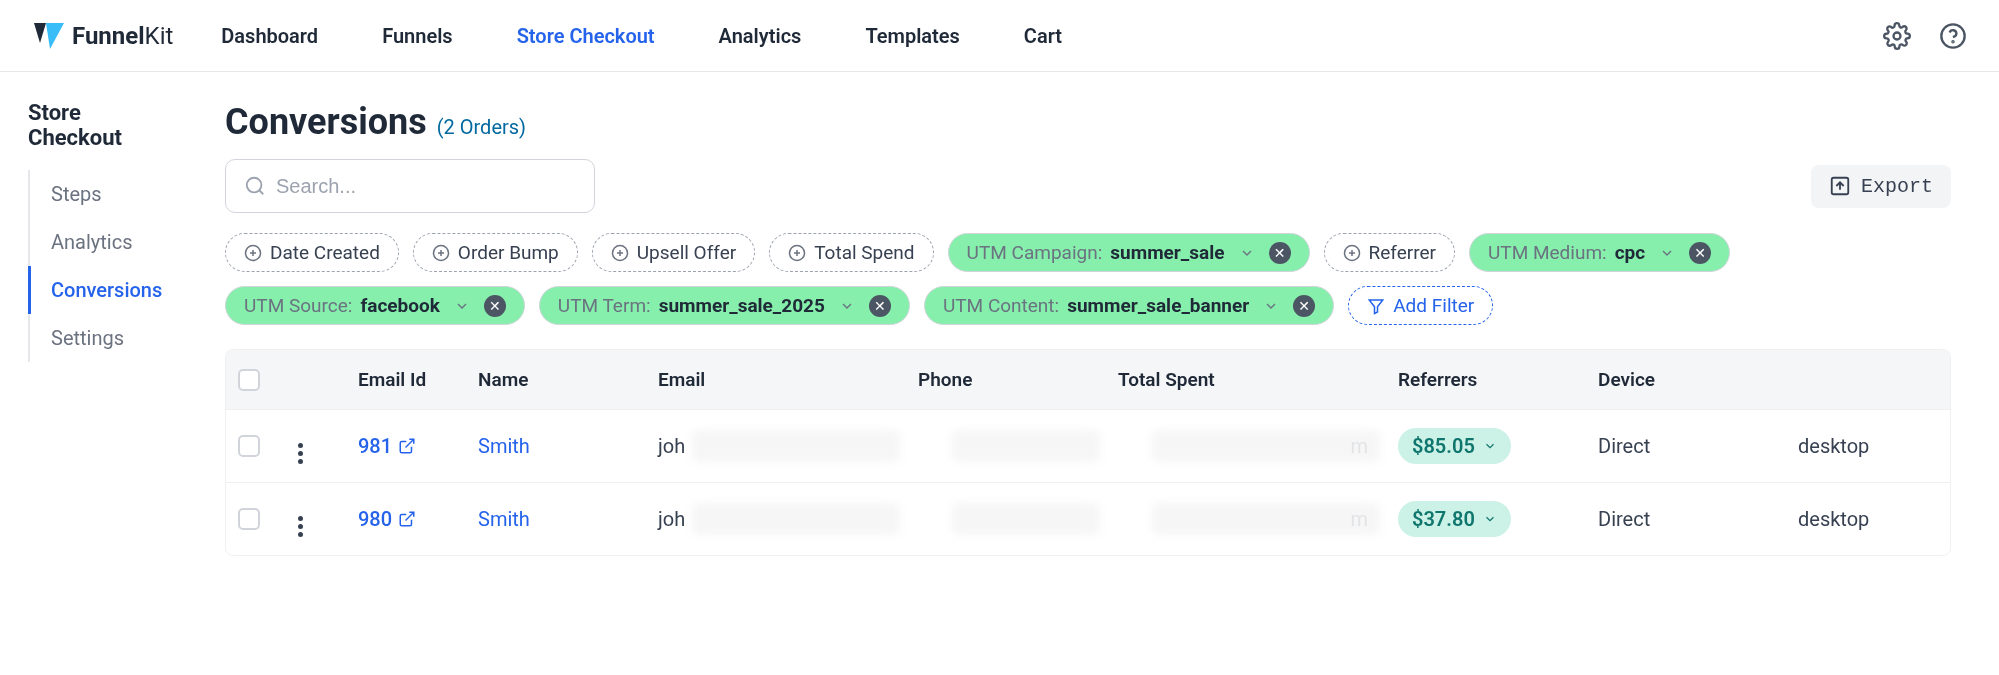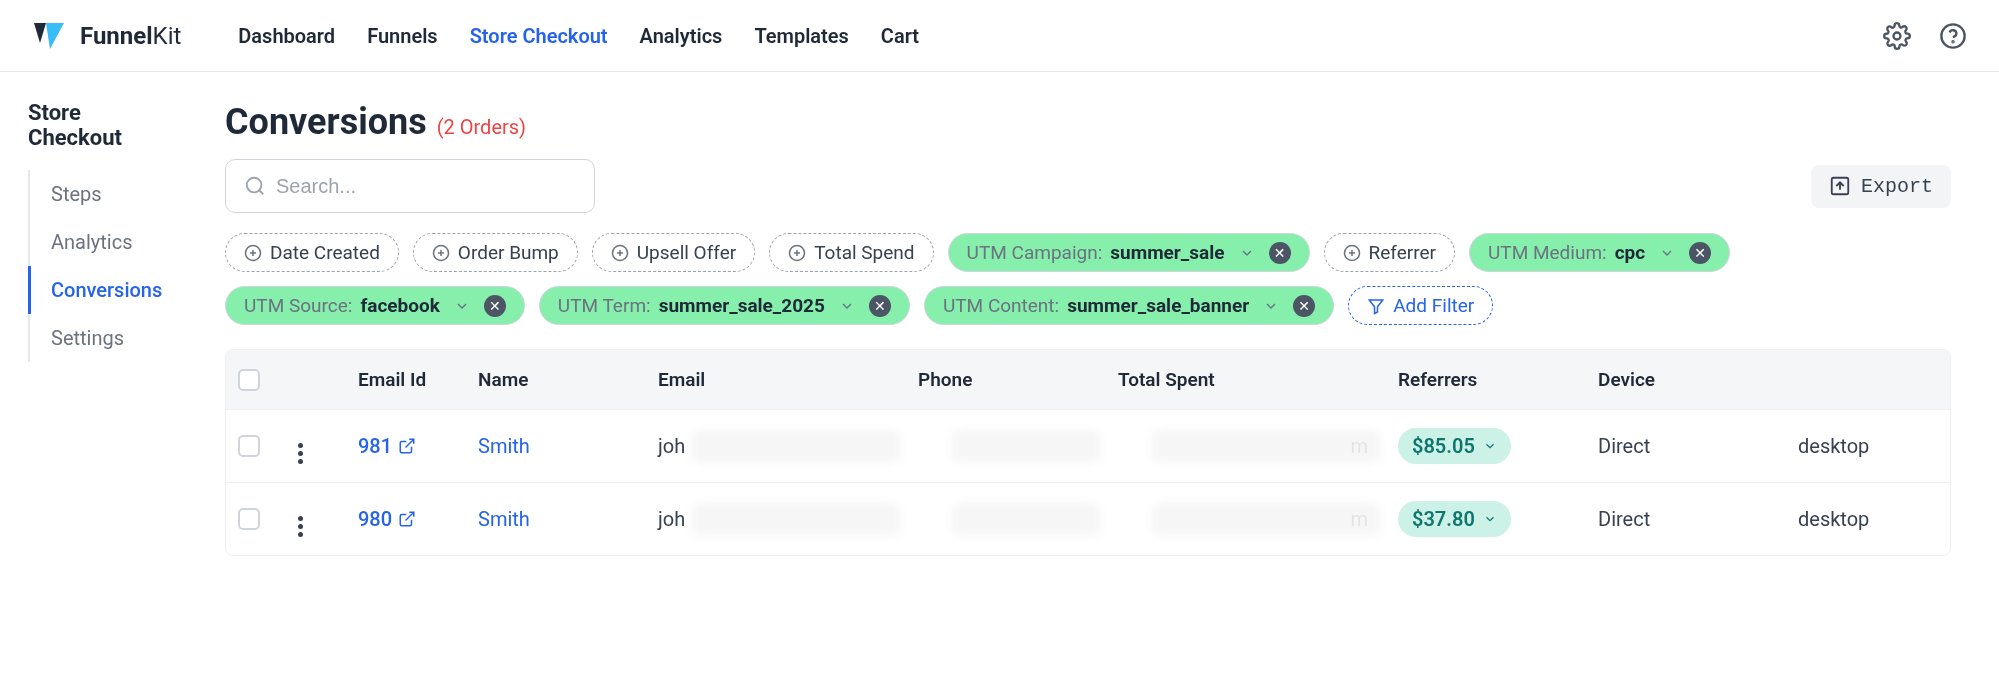--- a/index.html
+++ b/index.html
@@ -1,41 +1,41 @@
 <!DOCTYPE html>
 <html><head>
 <meta charset="utf-8">
 <style>
 * { box-sizing: border-box; margin: 0; padding: 0; }
 body { font-family: -apple-system, BlinkMacSystemFont, "Segoe UI", Roboto, sans-serif; background: #fff; color: #1f2937; width: 1999px; }
 
 
 .header { display: flex; align-items: center; padding: 0 32px; height: 72px; border-bottom: 1px solid #e5e7eb; }
-.logo { display: flex; align-items: center; gap: 14px; font-weight: 700; font-size: 24px; margin-right: 48px; }
+.logo { display: flex; align-items: center; gap: 6px; font-weight: 700; font-size: 24px; margin-right: 48px; }
 .logo-mark { display: inline-flex; }
 .logo-text { color: #1f2937; }
 .logo-text-accent { color: #1f2937; font-weight: 400; }
-.nav { display: flex; gap: 32px; flex: 1; margin-left: 9px; }
+.nav { display: flex; gap: 64px; flex: 1; }
 .nav-item { font-size: 20px; font-weight: 600; color: #1f2937; cursor: pointer; }
 .nav-item.active { color: #2563eb; }
 .header-icons { display: flex; gap: 28px; }
 .icon-btn { display: inline-flex; align-items: center; justify-content: center; cursor: pointer; color: #4b5563; }
 
 
 .content { display: flex; }
 .sidebar { width: 260px; padding: 28px 8px 28px 28px; }
 .sidebar-title { font-size: 22px; font-weight: 700; margin-bottom: 20px; color: #1f2937; }
 .side-items { border-left: 2px solid #e5e7eb; }
 .side-item { font-size: 20px; color: #6b7280; padding: 12px 0 12px 20px; cursor: pointer; border-left: 3px solid transparent; margin-left: -2px; }
 .side-item.active { color: #2563eb; border-left-color: #2563eb; font-weight: 500; }
 
 .main { flex: 1; padding: 28px 48px 28px 40px; }
 .title-row { display: flex; align-items: baseline; gap: 10px; margin-bottom: 16px; }
 .page-title { font-size: 36px; font-weight: 700; color: #1f2937; }
-.page-subtitle { font-size: 20px; color: #ef4444; margin-top: 15px; }
+.page-subtitle { font-size: 20px; color: #0369a1; margin-top: 15px; }
 
 .search-row { display: flex; align-items: center; justify-content: space-between; margin-bottom: 20px; }
 .search { display: flex; align-items: center; gap: 10px; width: 370px; height: 54px; border: 1px solid #d1d5db; border-radius: 10px; padding: 0 18px; color: #9ca3af; }
 .search input { border: none; outline: none; font-size: 20px; flex: 1; color: #374151; }
 .search input::placeholder { color: #9ca3af; }
 .export-btn { display: flex; align-items: center; gap: 10px; background: #f3f4f6; border: none; border-radius: 8px; padding: 10px 18px; font-size: 20px; font-weight: 500; color: #374151; cursor: pointer; font-family: Liberation Mono, monospace; }
 
 
 .filters { display: flex; flex-wrap: wrap; gap: 14px; margin-bottom: 24px; }
 .pill { display: inline-flex; align-items: center; gap: 8px; border-radius: 999px; font-size: 19px; padding: 7px 18px; cursor: pointer; }

